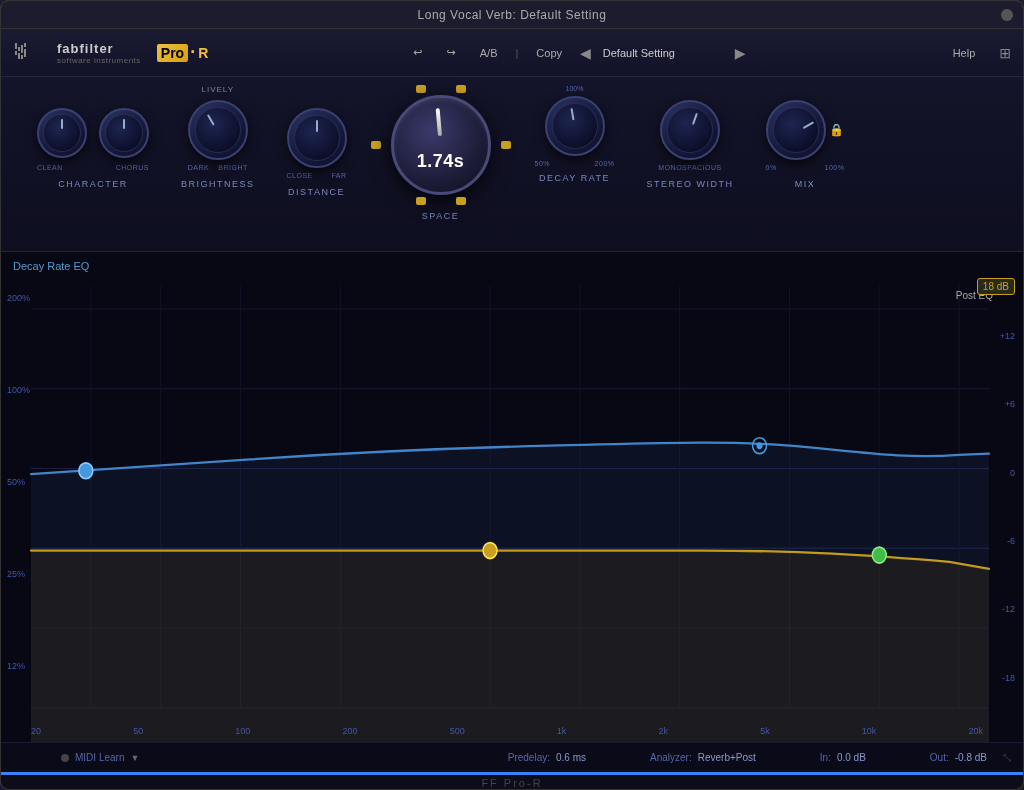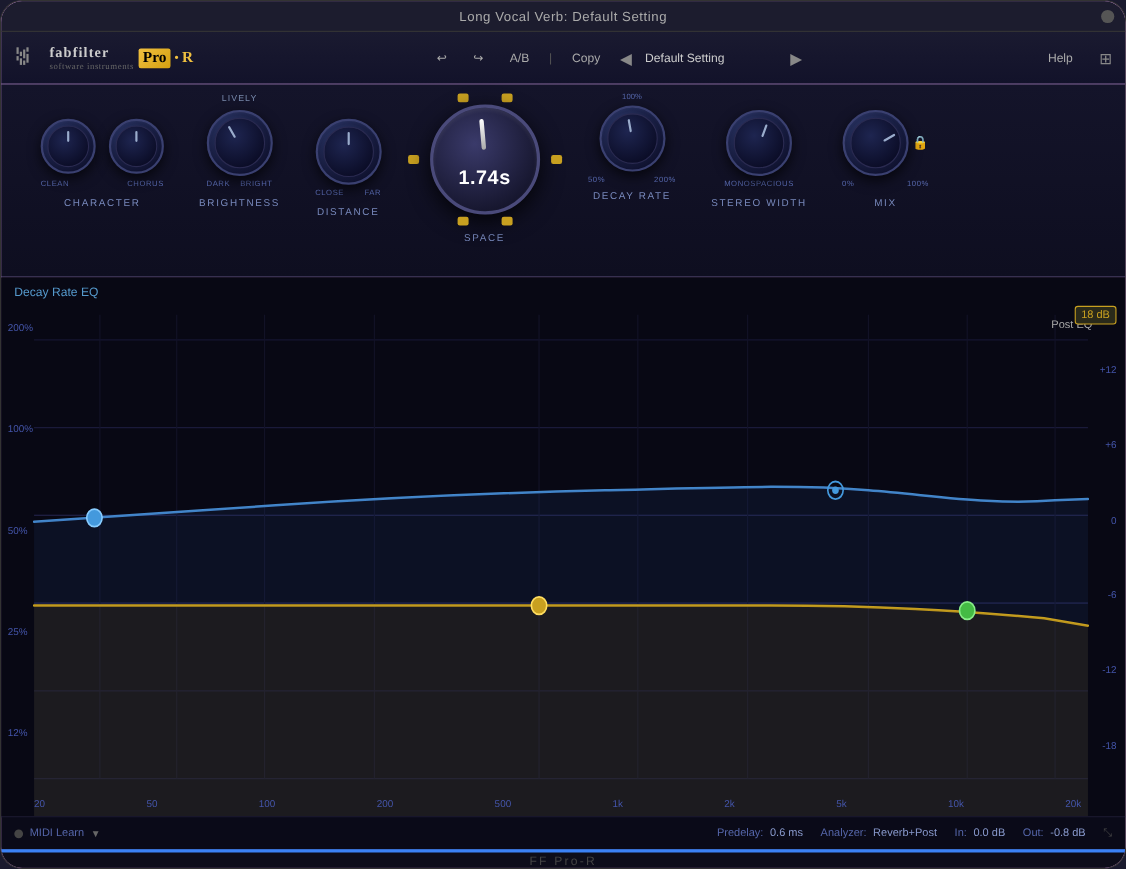--- a/index.html
+++ b/index.html
@@ -10,23 +10,23 @@
       height: 790px;
       overflow: hidden;
       display: flex;
       flex-direction: column;
       align-items: center;
     }
 
     .plugin-window {
       width: 1024px;
       height: 790px;
-      background: #f0abfc;
+      background: #a16207;
       border: 1px solid #333;
-      border-radius: 20px;
+      border-radius: 8px;
       display: flex;
       flex-direction: column;
       overflow: hidden;
     }
 
     
     .title-bar {
       background: #1c1c2e;
       height: 28px;
       display: flex;
@@ -59,23 +59,22 @@
       height: 48px;
       display: flex;
       align-items: center;
       padding: 0 12px;
       border-bottom: 1px solid #252540;
       gap: 16px;
     }
     .logo-section {
       display: flex;
       align-items: center;
-      gap: 4px;
+      gap: 16px;
       min-width: 160px;
-      font-family: Liberation Serif, serif;
     }
     .logo-icon {
       width: 28px;
       height: 28px;
     }
     .logo-text {
       display: flex;
       flex-direction: column;
     }
     .logo-name {
@@ -362,20 +361,21 @@
       padding: 0 12px;
       border-top: 1px solid #1a1a30;
       gap: 16px;
     }
     .status-item {
       display: flex;
       align-items: center;
       gap: 6px;
       color: #5566aa;
       font-size: 10px;
+      margin-left: 48px;
     }
     .status-dot {
       width: 8px;
       height: 8px;
       border-radius: 50%;
       background: #444;
     }
     .status-dropdown {
       color: #666;
       font-size: 9px;

